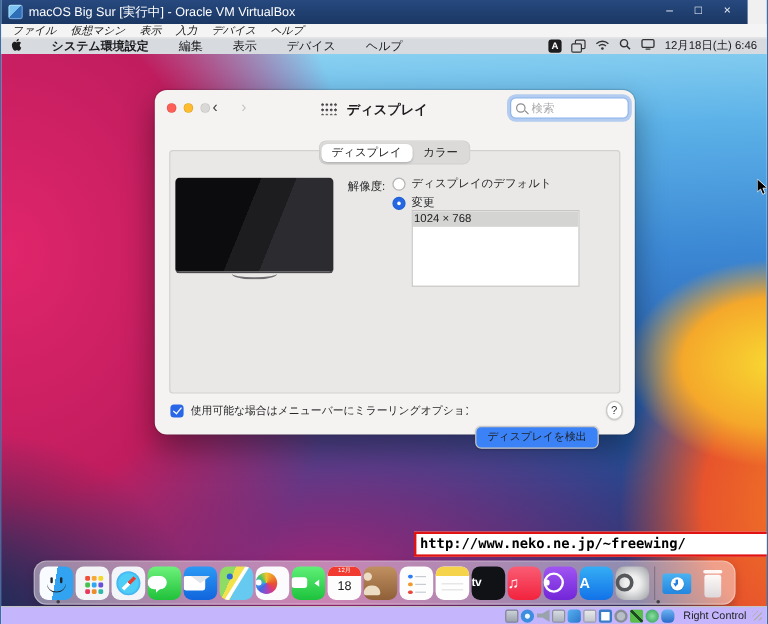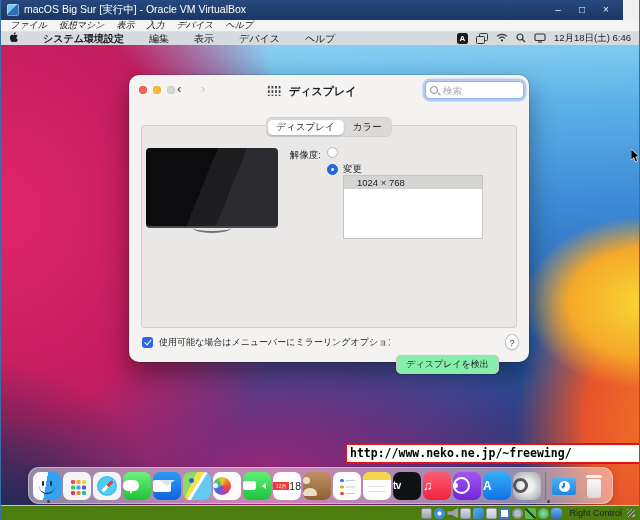--- a/index.html
+++ b/index.html
@@ -87,29 +87,29 @@
   .res-label{position:absolute;left:110px;top:74px;width:82px;text-align:right;font-size:9.5px;color:#28282a;}
   .radio-row{position:absolute;left:198px;display:flex;align-items:center;gap:5px;}
   .rr1{top:72px;} .rr2{top:88px;}
   .radio{width:11px;height:11px;border-radius:50%;background:#fff;border:1px solid #b6b5b3;box-sizing:border-box;position:relative;flex:0 0 auto;}
   .radio.on{background:#2567e2;border-color:#2060d6;}
   .radio.on::after{content:"";position:absolute;left:3px;top:3px;width:3px;height:3px;border-radius:50%;background:#fff;}
   .radio-label{font-size:9.5px;color:#28282a;white-space:nowrap;}
 
   .listbox{position:absolute;left:214px;top:100px;width:140px;height:64px;background:#fff;
     border:1px solid #c6c5c3;box-sizing:border-box;overflow:hidden;}
-  .list-row{height:13px;display:flex;align-items:center;padding-left:13px;font-size:9.5px;color:#1d1d1f;}
+  .list-row{height:13px;display:flex;align-items:center;padding-left:1px;font-size:9.5px;color:#1d1d1f;}
   .list-row.sel{background:#d4d4d2;}
 
   .bottom-row{position:absolute;left:13px;right:10px;top:257px;height:20px;display:flex;align-items:center;gap:6px;}
   .checkbox{width:11px;height:11px;border-radius:3px;background:#2a67e8;position:relative;flex:0 0 auto;border:none;padding:0;}
   .checkbox::after{content:"";position:absolute;left:3.5px;top:1.5px;width:3px;height:5.5px;
     border-right:1.5px solid #fff;border-bottom:1.5px solid #fff;transform:rotate(40deg);}
   .chk-label{font-size:9px;color:#28282a;white-space:nowrap;overflow:hidden;}
-  .detect-btn{margin-left:auto;background:#86efac;border:1px solid #c9c8c6;border-radius:5px;
+  .detect-btn{margin-left:auto;background:#3b82f6;border:1px solid #c9c8c6;border-radius:5px;
     font-size:9px;color:#1d1d1f;padding:2px 9px;white-space:nowrap;box-shadow:0 .5px 1.5px rgba(0,0,0,.18);
     font-family:"Liberation Sans",sans-serif;margin-top:44px;}
   .help-btn{width:16px;height:16px;border-radius:50%;background:#fff;border:1px solid #c9c8c6;
     font-size:9.5px;color:#333;display:flex;align-items:center;justify-content:center;
     box-shadow:0 .5px 1.5px rgba(0,0,0,.18);padding:0;}
 
   
   .dock{position:absolute;left:27px;top:422px;width:585px;height:37px;
     background:rgba(250,250,253,.45);border-radius:11px;box-shadow:inset 0 0 0 1px rgba(255,255,255,.35),0 3px 8px rgba(0,0,0,.18);
     display:flex;align-items:center;gap:2px;padding:0 5px;box-sizing:border-box;}
@@ -140,21 +140,21 @@
   .di-maps::before{content:"";position:absolute;left:13px;top:-4px;width:3px;height:36px;background:#fff;transform:rotate(32deg);}
   .di-maps::after{content:"";position:absolute;left:6px;top:6px;width:5px;height:5px;border-radius:50%;background:#2a6ae0;}
   .di-photos{background:#fbfbfd;}
   .di-photos::before{content:"";width:18px;height:18px;border-radius:50%;
     background:conic-gradient(#f2c52c,#ef8c2a,#e85430,#dd3a72,#9a48c8,#4468e0,#3aa4e8,#52c45c,#f2c52c);}
   .di-photos::after{content:"";position:absolute;width:5px;height:5px;border-radius:50%;background:#fbfbfd;}
   .di-facetime{background:linear-gradient(180deg,#5ff077,#1dc23c);}
   .di-facetime::before{content:"";width:13px;height:9px;background:#fff;border-radius:2.5px;margin-right:4px;}
   .di-facetime::after{content:"";position:absolute;right:5px;width:0;height:0;
     border:3.5px solid transparent;border-right:4px solid #fff;}
-  .di-calendar{background:#fdfdfd;flex-direction:row;justify-content:flex-end;}
+  .di-calendar{background:#fdfdfd;flex-direction:column;justify-content:flex-end;}
   .cal-month{display:block;width:100%;height:8px;background:#f23b30;color:#fff;font-size:5px;
     text-align:center;line-height:8px;overflow:hidden;}
   .cal-day{display:block;flex:1;width:100%;text-align:center;font-size:10.5px;color:#1c1c1e;line-height:18px;}
   .di-contacts{background:linear-gradient(180deg,#c09060,#8f6038);}
   .di-contacts::before{content:"";position:absolute;top:5px;width:7px;height:7px;border-radius:50%;background:#ecdcc4;}
   .di-contacts::after{content:"";position:absolute;bottom:4px;width:14px;height:8px;border-radius:7px 7px 2px 2px;background:#ecdcc4;}
   .di-reminders{background:#fdfdfe;}
   .di-reminders::before{content:"";position:absolute;left:7px;top:7px;width:3.5px;height:3.5px;border-radius:50%;
     background:#2f7cf6;box-shadow:0 6.5px 0 #f09a2c,0 13px 0 #e8483c;}
   .di-reminders::after{content:"";position:absolute;left:13px;top:8px;width:9px;height:1.5px;background:#c8ccd2;
@@ -189,21 +189,21 @@
 
   
   .overlay{position:absolute;left:344px;top:398px;width:332px;box-sizing:border-box;
     background:#fff;border:2px solid #e01212;padding:1px 3px;z-index:9;}
   .overlay-line{font-family:"DejaVu Sans Mono",monospace;font-weight:bold;font-size:11.5px;
     line-height:15px;color:#000;white-space:nowrap;overflow:hidden;}
 
   .cursor{position:absolute;left:630px;top:104px;z-index:10;}
 
   
-  .vb-statusbar{position:absolute;bottom:0;left:0;right:0;height:15px;background:#4d7c0f;
+  .vb-statusbar{position:absolute;bottom:0;left:0;right:0;height:15px;background:#c4b5fd;
     border-top:1px solid #c4c4c4;display:flex;align-items:center;justify-content:flex-end;
     gap:2px;padding:0 4px;box-sizing:border-box;}
   .si{width:11px;height:11px;border-radius:2px;flex:0 0 auto;display:inline-block;}
   .si-hdd{background:linear-gradient(#cdd2d8,#9aa2ac);border:1px solid #7a828c;box-sizing:border-box;}
   .si-cd{background:radial-gradient(circle,#eef6ff 0 22%,#3e8ee0 32% 100%);border-radius:50%;}
   .si-audio{background:#9aa2ac;clip-path:polygon(0 35%,40% 35%,100% 0,100% 100%,40% 65%,0 65%);border-radius:0;}
   .si-net{background:linear-gradient(#d8dce2,#aab2bc);border:1px solid #8a929c;box-sizing:border-box;}
   .si-usb{background:linear-gradient(135deg,#58b0f0,#2a78cc);border-radius:3px;}
   .si-folder{background:linear-gradient(#e8e8ea,#c2c6cc);border:1px solid #9aa0a8;box-sizing:border-box;}
   .si-display{background:#fff;border:2px solid #3a7cc8;box-sizing:border-box;}
@@ -290,20 +290,21 @@
         <button class="tab">カラー</button>
       </span>
 
       <div class="content-box"></div>
 
       <div class="monitor"></div>
 
       <span class="res-label">解像度:</span>
       <span class="radio-row rr1">
         <span class="radio"></span>
+        <span class="radio-label">ディスプレイのデフォルト</span>
       </span>
       <span class="radio-row rr2">
         <span class="radio on"></span>
         <span class="radio-label">変更</span>
       </span>
 
       <div class="listbox">
         <div class="list-row sel">1024 × 768</div>
       </div>
 

